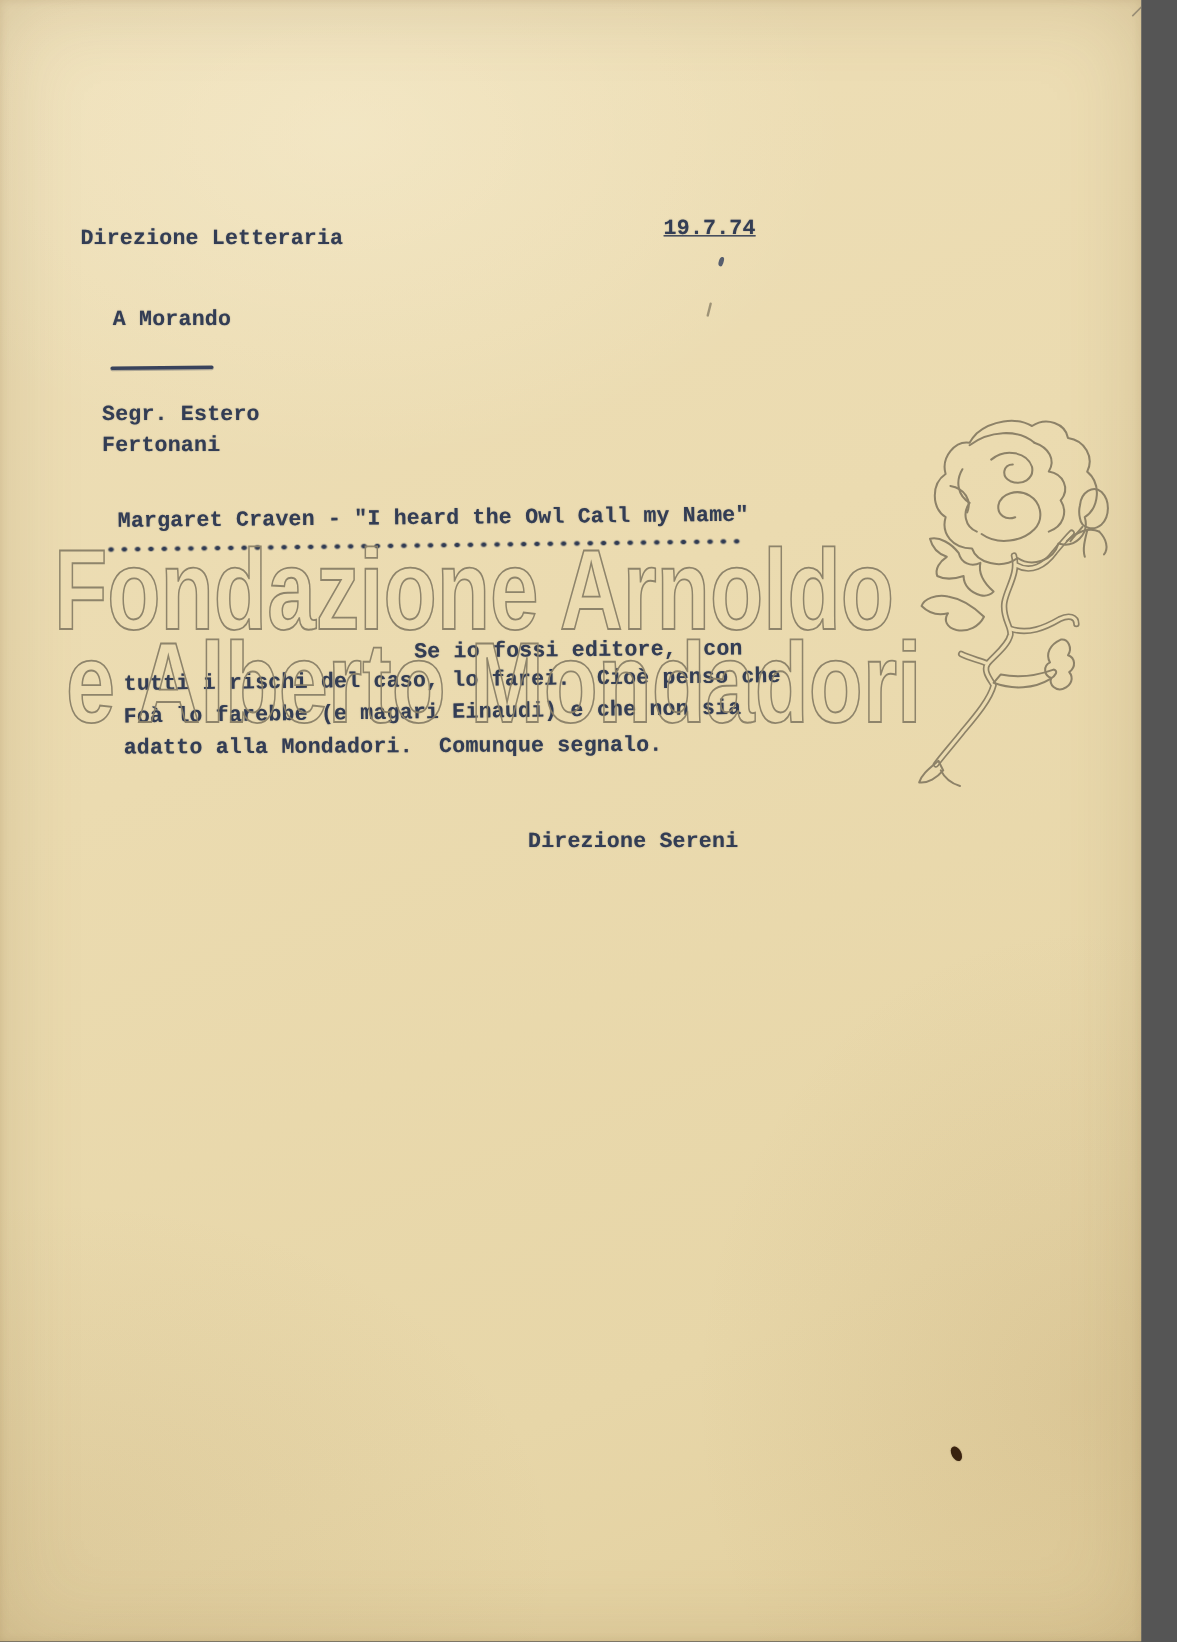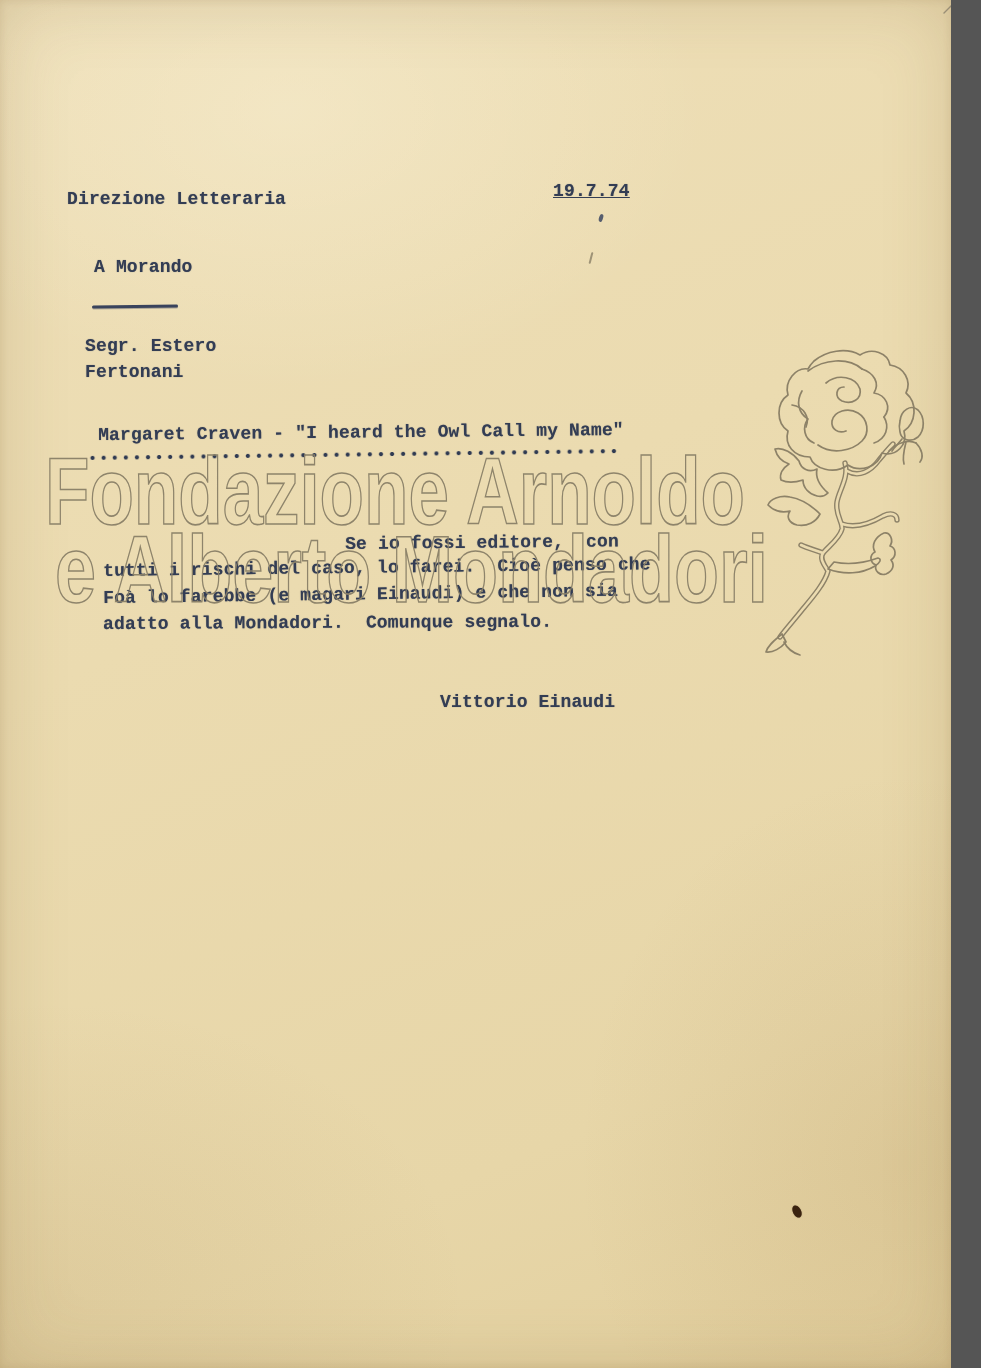--- a/index.html
+++ b/index.html
@@ -87,21 +87,21 @@
   <div class="tw" style="left:85px;top:362px;text-align:center;">Fertonani</div>
 
   <div class="tw rot-05" style="left:98px;top:425px;">Margaret Craven - "I heard the Owl Call my Name"</div>
   <div class="dotted-rule"></div>
 
   <div class="tw rot-05" style="left:345px;top:534px;">Se io fossi editore,  con</div>
   <div class="tw rot-07" style="left:103px;top:561px;">tutti i rischi del caso, lo farei.  Cioè penso che</div>
   <div class="tw rot-08" style="left:103px;top:588px;">Foà lo farebbe (e magari Einaudi) e che non sia</div>
   <div class="tw rot-03" style="left:103px;top:614px;">adatto alla Mondadori.  Comunque segnalo.</div>
 
-  <div class="tw" style="left:440px;top:692px;">Vittorio Einaudi</div>
+  <div class="tw" style="left:440px;top:692px;">Direzione Sereni</div>
 
   <svg class="watermark-svg" viewBox="0 0 780 185" aria-hidden="true">
     <text x="10" y="84" font-size="95" textLength="700" lengthAdjust="spacingAndGlyphs">Fondazione Arnoldo</text>
     <text x="20" y="162" font-size="95" textLength="713" lengthAdjust="spacingAndGlyphs">e Alberto Mondadori</text>
   </svg>
 
   <svg class="rose-svg" viewBox="0 0 205 310" aria-hidden="true">
     <g stroke="#8d8268" fill="none" stroke-width="1.7" stroke-linecap="round" stroke-linejoin="round">
 
       <g stroke-width="5.4">

